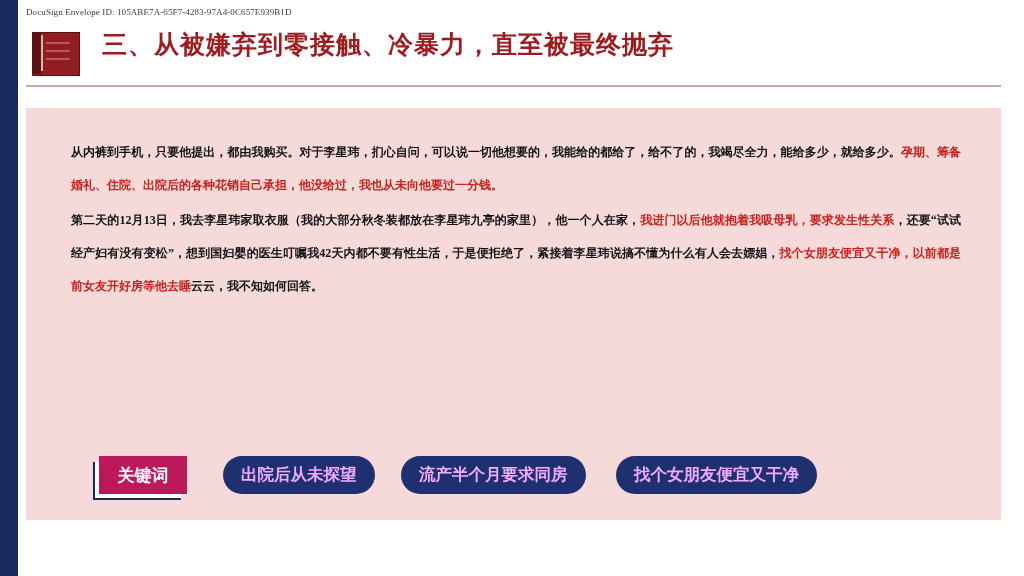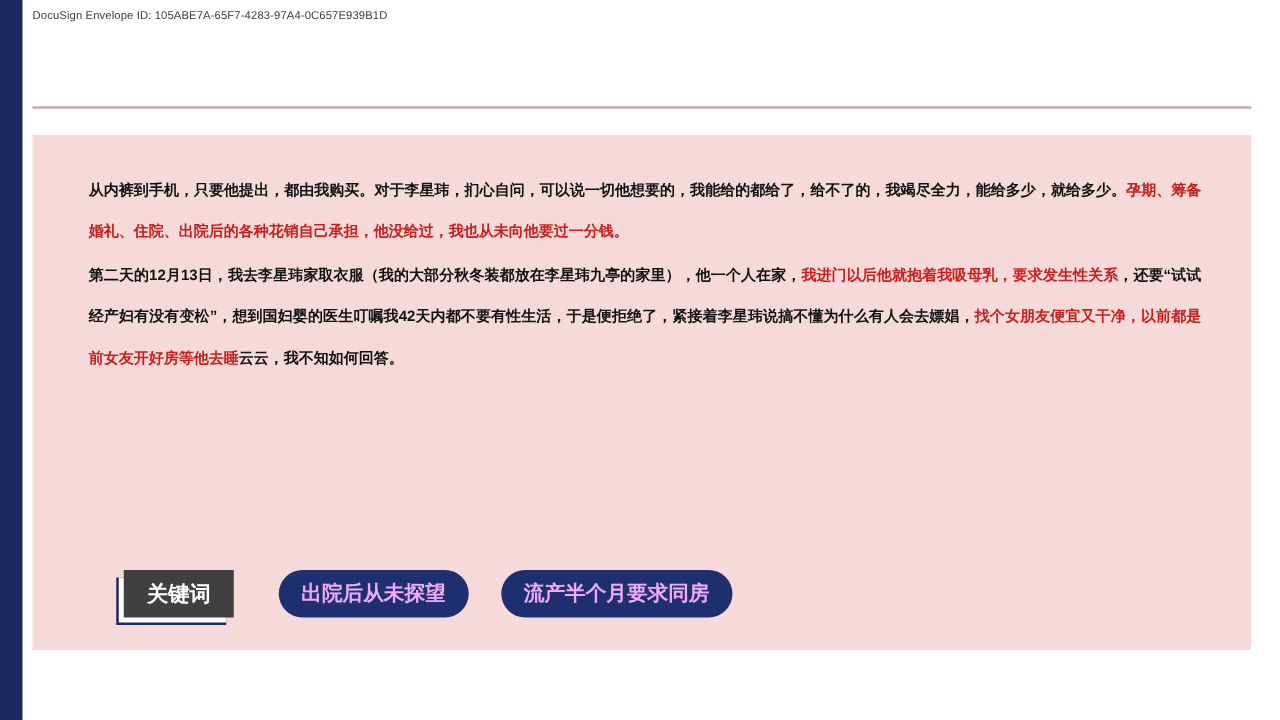--- a/index.html
+++ b/index.html
@@ -12,20 +12,21 @@
     height: 576px;
     overflow: hidden;
     font-family: "Liberation Sans", sans-serif;
   }
   .slide {
     position: absolute;
     left: 0; top: 0;
     width: 1024px;
     height: 576px;
     background: #ffffff;
+    font-family: Liberation Serif, serif;
   }
   
   .left-band {
     position: absolute;
     left: 0; top: 0;
     width: 18px;
     height: 576px;
     background: #1b2a5e;
   }
   .envelope-id {
@@ -131,21 +132,21 @@
     width: 900px;
     height: 38px;
   }
   .kw-label {
     position: absolute;
     left: 28px;
     top: 0;
     height: 38px;
     min-width: 88px;
     padding: 0 14px;
-    background: #404040;
+    background: #be185d;
     color: #ffffff;
     font-size: 17px;
     font-weight: bold;
     display: flex;
     align-items: center;
     justify-content: center;
     box-sizing: border-box;
     box-shadow: -5px 5px 0 -1px #ffffff, -6px 6px 0 0 #1b2a5e;
   }
   .kw-pill {
@@ -167,28 +168,40 @@
 </style>
 </head>
 <body>
 
 <div class="slide">
 
   <div class="left-band"></div>
 
   <div class="envelope-id">DocuSign Envelope ID: 105ABE7A-65F7-4283-97A4-0C657E939B1D</div>
 
+  <div class="header">
+    <div class="book-icon">
+      <div class="cover"></div>
+      <div class="spine"></div>
+      <div class="page"></div>
+      <div class="line" style="top:10px;"></div>
+      <div class="line" style="top:18px;"></div>
+      <div class="line" style="top:26px;"></div>
+    </div>
+    <div class="title-text">三、从被嫌弃到零接触、冷暴力，直至被最终抛弃</div>
+  </div>
   <div class="header-rule"></div>
 
   <div class="panel">
     <div class="body-text" id="body-text">
         <p><span>从内裤到手机，只要他提出，都由我购买。对于李星玮，扪心自问，可以说一切他想要的，我能给的都给了，给不了的，我竭尽全力，能给多少，就给多少。</span><span class="red">孕期、筹备婚礼、住院、出院后的各种花销自己承担，他没给过，我也从未向他要过一分钱。</span></p>
         <p><span>第二天的12月13日，我去李星玮家取衣服（我的大部分秋冬装都放在李星玮九亭的家里），他一个人在家，</span><span class="red">我进门以后他就抱着我吸母乳，要求发生性关系</span><span>，还要“试试经产妇有没有变松”，想到国妇婴的医生叮嘱我42天内都不要有性生活，于是便拒绝了，紧接着李星玮说搞不懂为什么有人会去嫖娼，</span><span class="red">找个女朋友便宜又干净，以前都是前女友开好房等他去睡</span><span>云云，我不知如何回答。</span></p>
       </div>
 
     <div class="keyword-row">
       <div class="kw-label">关键词</div>
       <div class="kw-pill" id="pill0" style="left:152px;">出院后从未探望</div>
       <div class="kw-pill" id="pill1" style="left:330px;">流产半个月要求同房</div>
+      <div class="kw-pill" id="pill2" style="left:545px;">找个女朋友便宜又干净</div>
     </div>
   </div>
 
 </div>
 
 </body></html>

